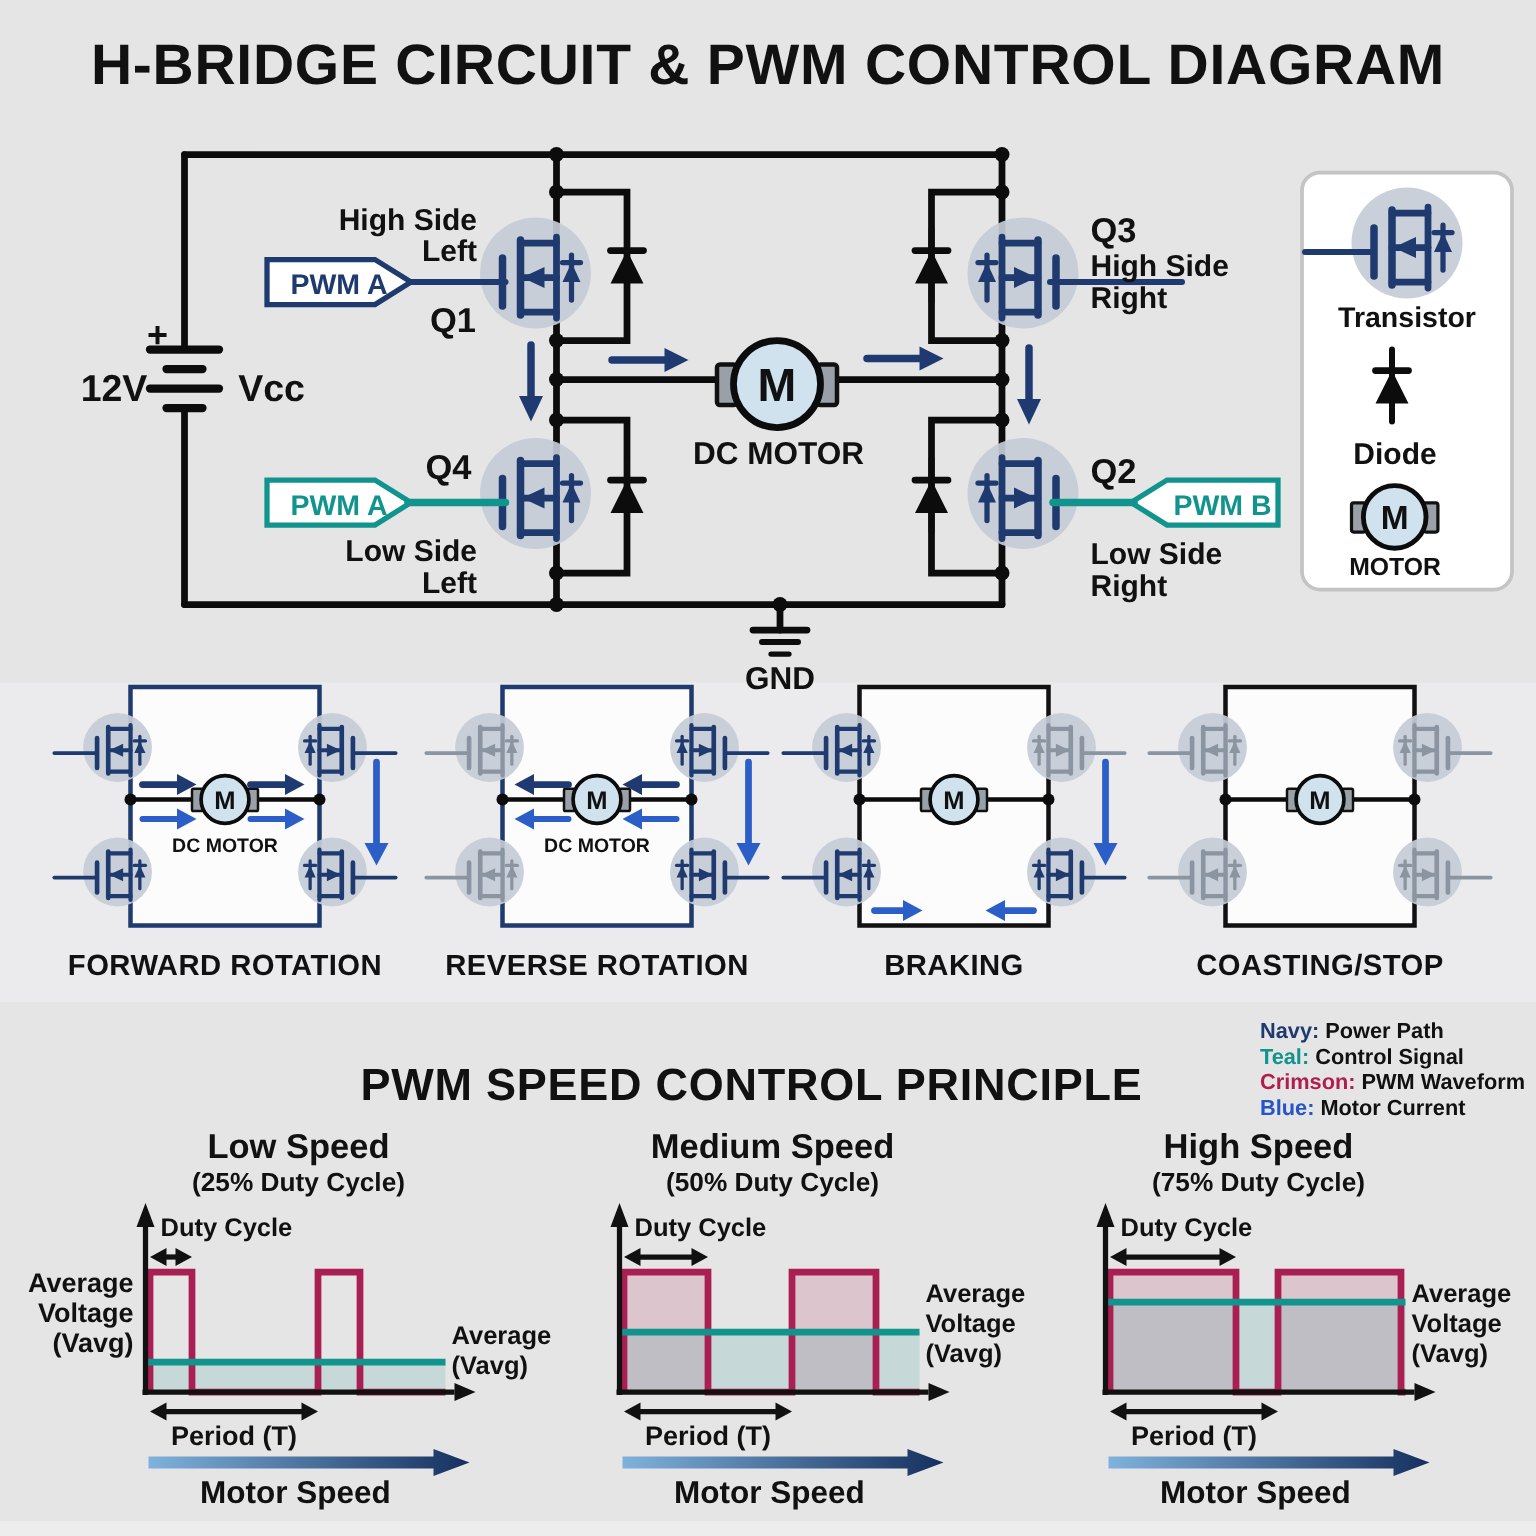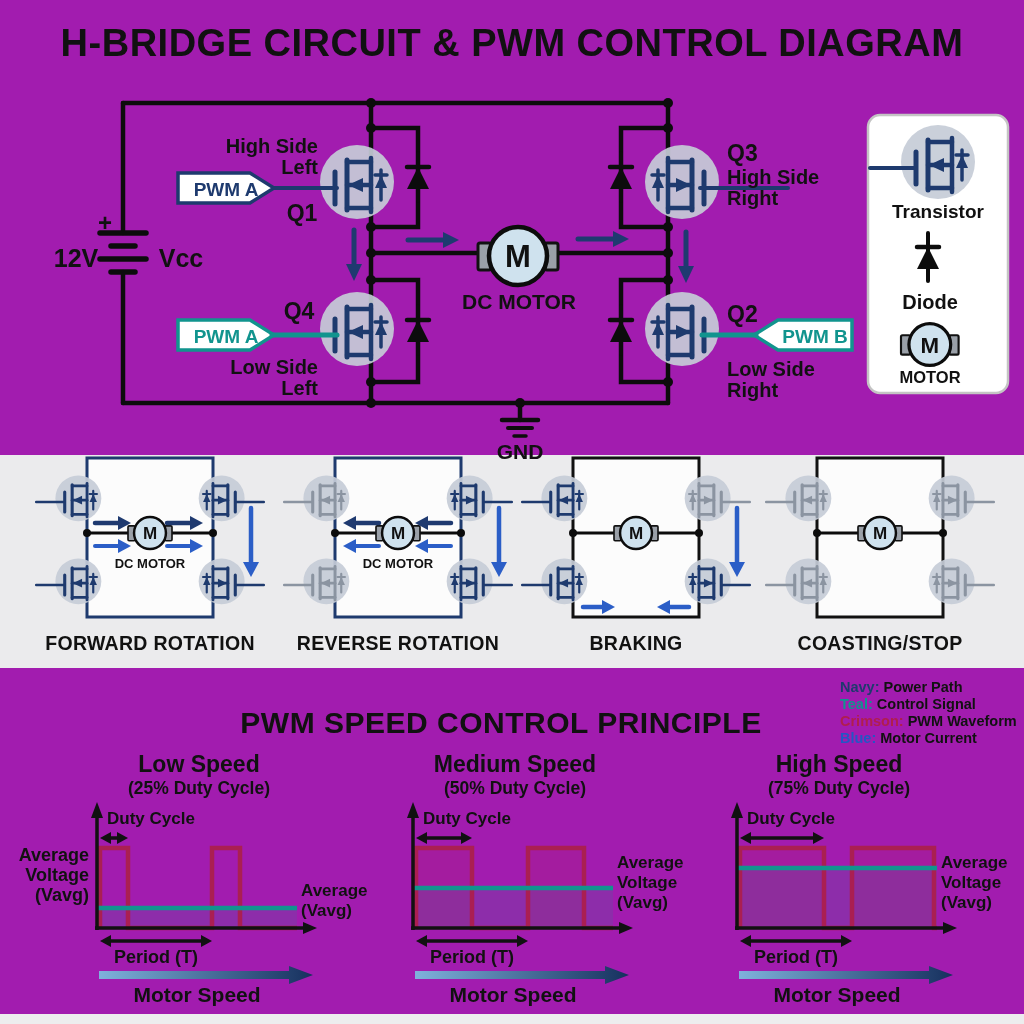--- a/index.html
+++ b/index.html
@@ -1,16 +1,16 @@
 <!DOCTYPE html>
 <html><head>
 <meta charset="utf-8">
 <style>
   html,body{margin:0;padding:0;background:#fff;}
-  #stage{position:relative;width:1024px;height:1024px;background:#a21caf;overflow:hidden;
+  #stage{position:relative;width:1024px;height:1024px;background:#e5e5e5;overflow:hidden;
          font-family:"Liberation Sans",sans-serif;}
   svg text{font-family:"Liberation Sans",sans-serif;}
   .tb{fill:#111;font-weight:800;}
   .navy{color:#1e3a6e;}
   .gray{color:#8b94a1;}
 </style>
 </head>
 <body>
 
 <div id="stage">

